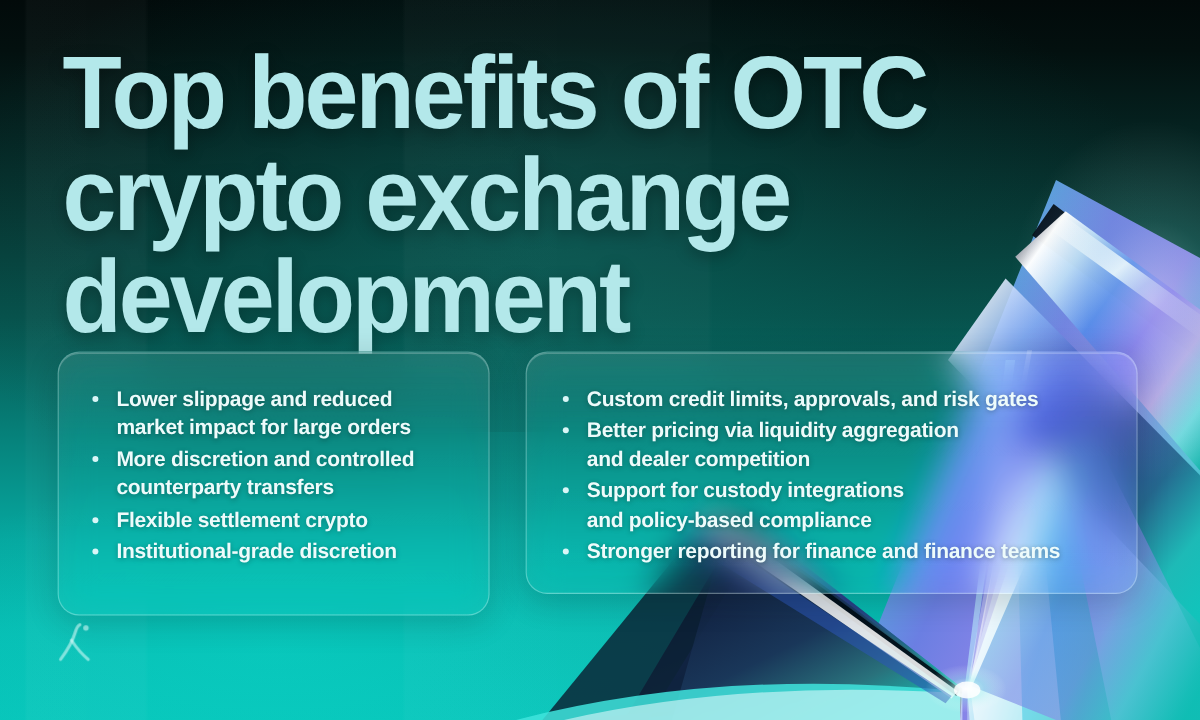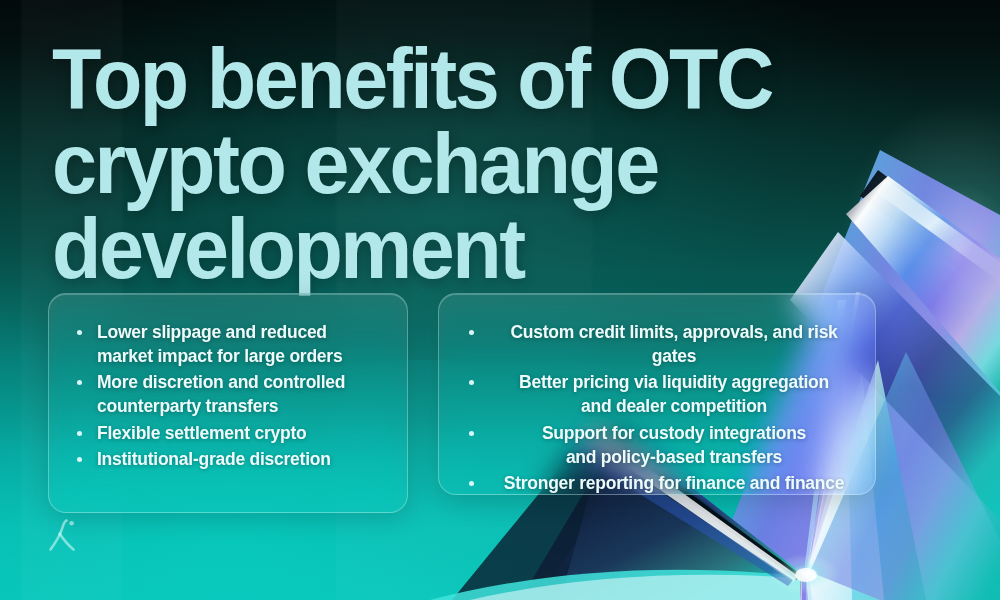--- a/index.html
+++ b/index.html
@@ -113,21 +113,21 @@
         rgba(255,255,255,0.030) 100%);
     -webkit-backdrop-filter: blur(14px) saturate(115%);
     backdrop-filter: blur(14px) saturate(115%);
     box-shadow:
       inset 0 1px 0 rgba(255,255,255,0.22),
       0 6px 26px rgba(0,30,28,0.18);
     box-sizing: border-box;
     overflow: hidden;
   }
   .card-left  { left: 48px;  top: 293px; width: 360px; height: 220px; }
-  .card-right { left: 438px; top: 293px; width: 438px; height: 202px; text-align: center; }
+  .card-right { left: 438px; top: 293px; width: 510px; height: 202px; }
 
   .bullets {
     list-style: none;
     margin: 0;
     padding: 0;
     position: absolute;
     left: 24px;
     right: 16px;
     top: 26px;
   }
@@ -307,21 +307,21 @@
       <li>Institutional-grade discretion</li>
     </ul>
   </div>
 
   <div class="card card-right">
     <ul class="bullets">
       <li>Custom credit limits, approvals, and risk gates</li>
       <li>Better pricing via liquidity aggregation
 and dealer competition</li>
       <li>Support for custody integrations
-and policy-based transfers</li>
+and policy-based compliance</li>
       <li>Stronger reporting for finance and finance teams</li>
     </ul>
   </div>
 
   <div class="logo">
     <svg width="40" height="42" viewBox="0 0 40 42" xmlns="http://www.w3.org/2000/svg">
       <g fill="none" stroke="rgba(226,253,251,0.55)" stroke-width="2.6" stroke-linecap="round" stroke-linejoin="round">
         <path d="M4.5 33.5 C 10 26, 14.5 18.5, 16.5 11.5 C 17.6 7.8, 18.6 5.2, 20.6 4.6"></path>
         <path d="M13.5 17.5 C 17.5 23.5, 22 29, 27.5 33.5"></path>
       </g>

